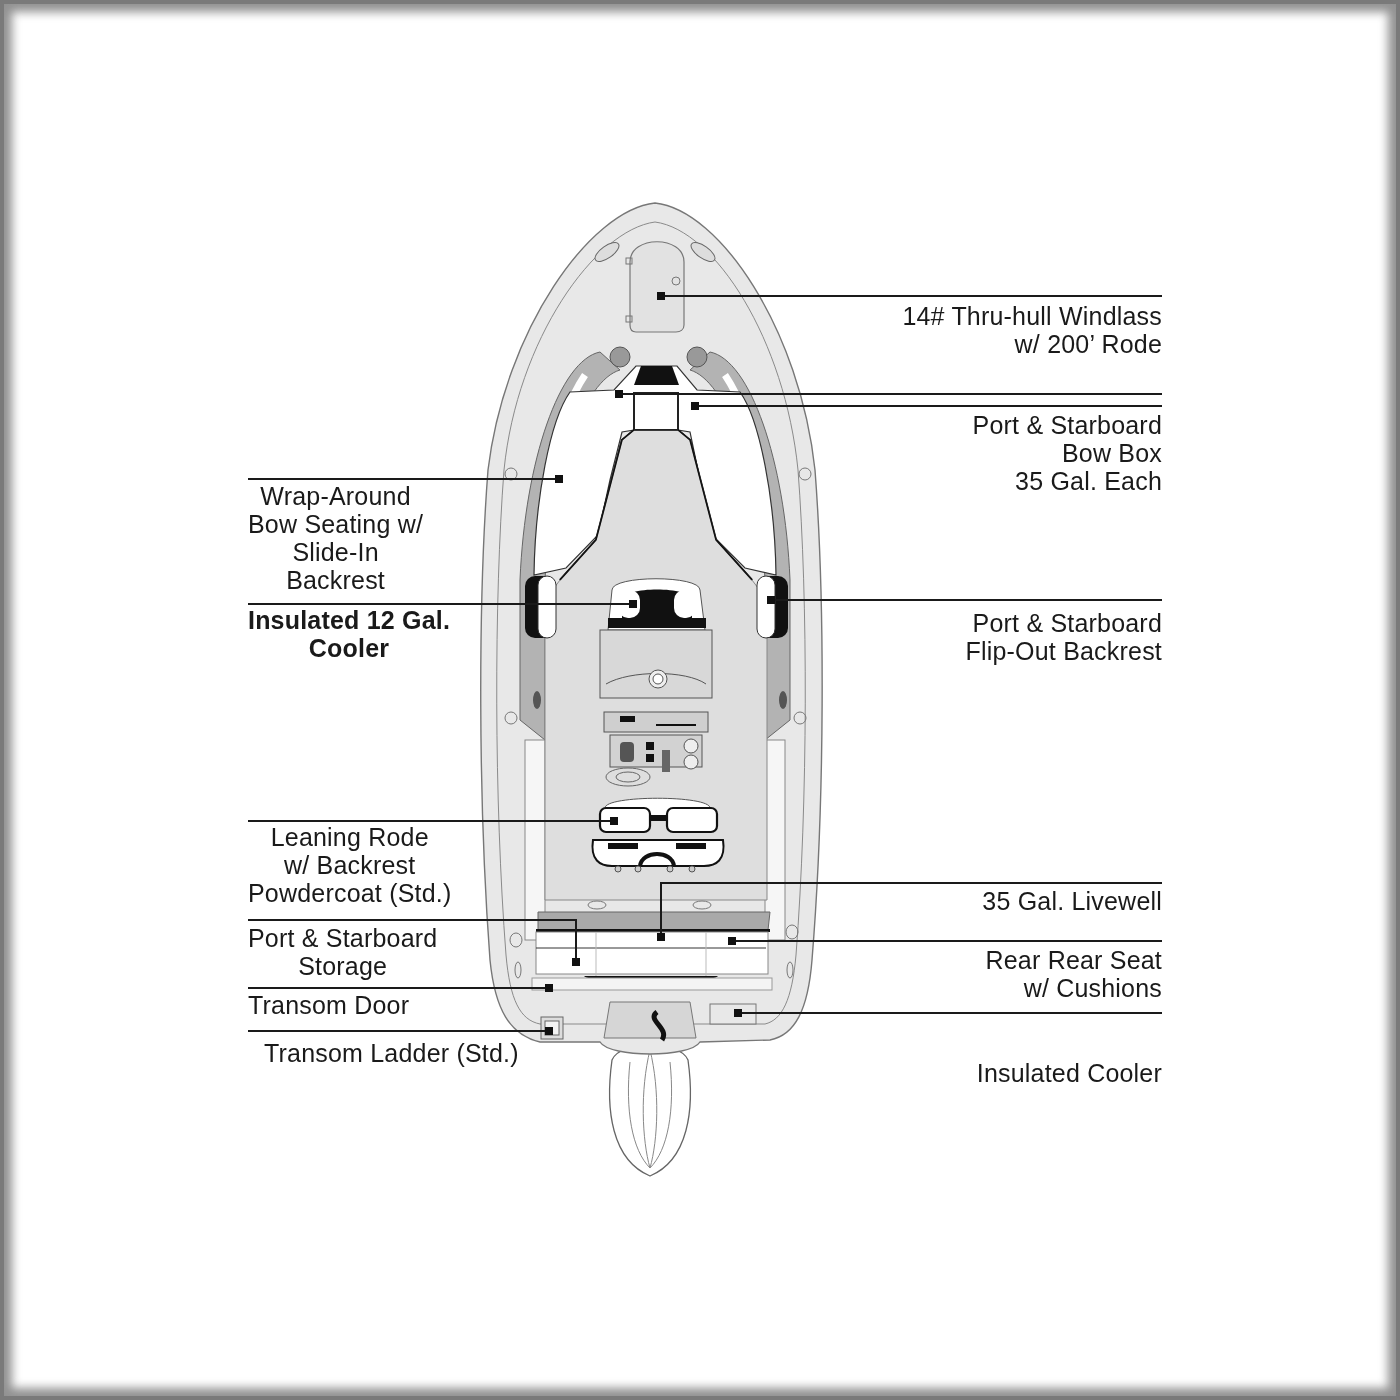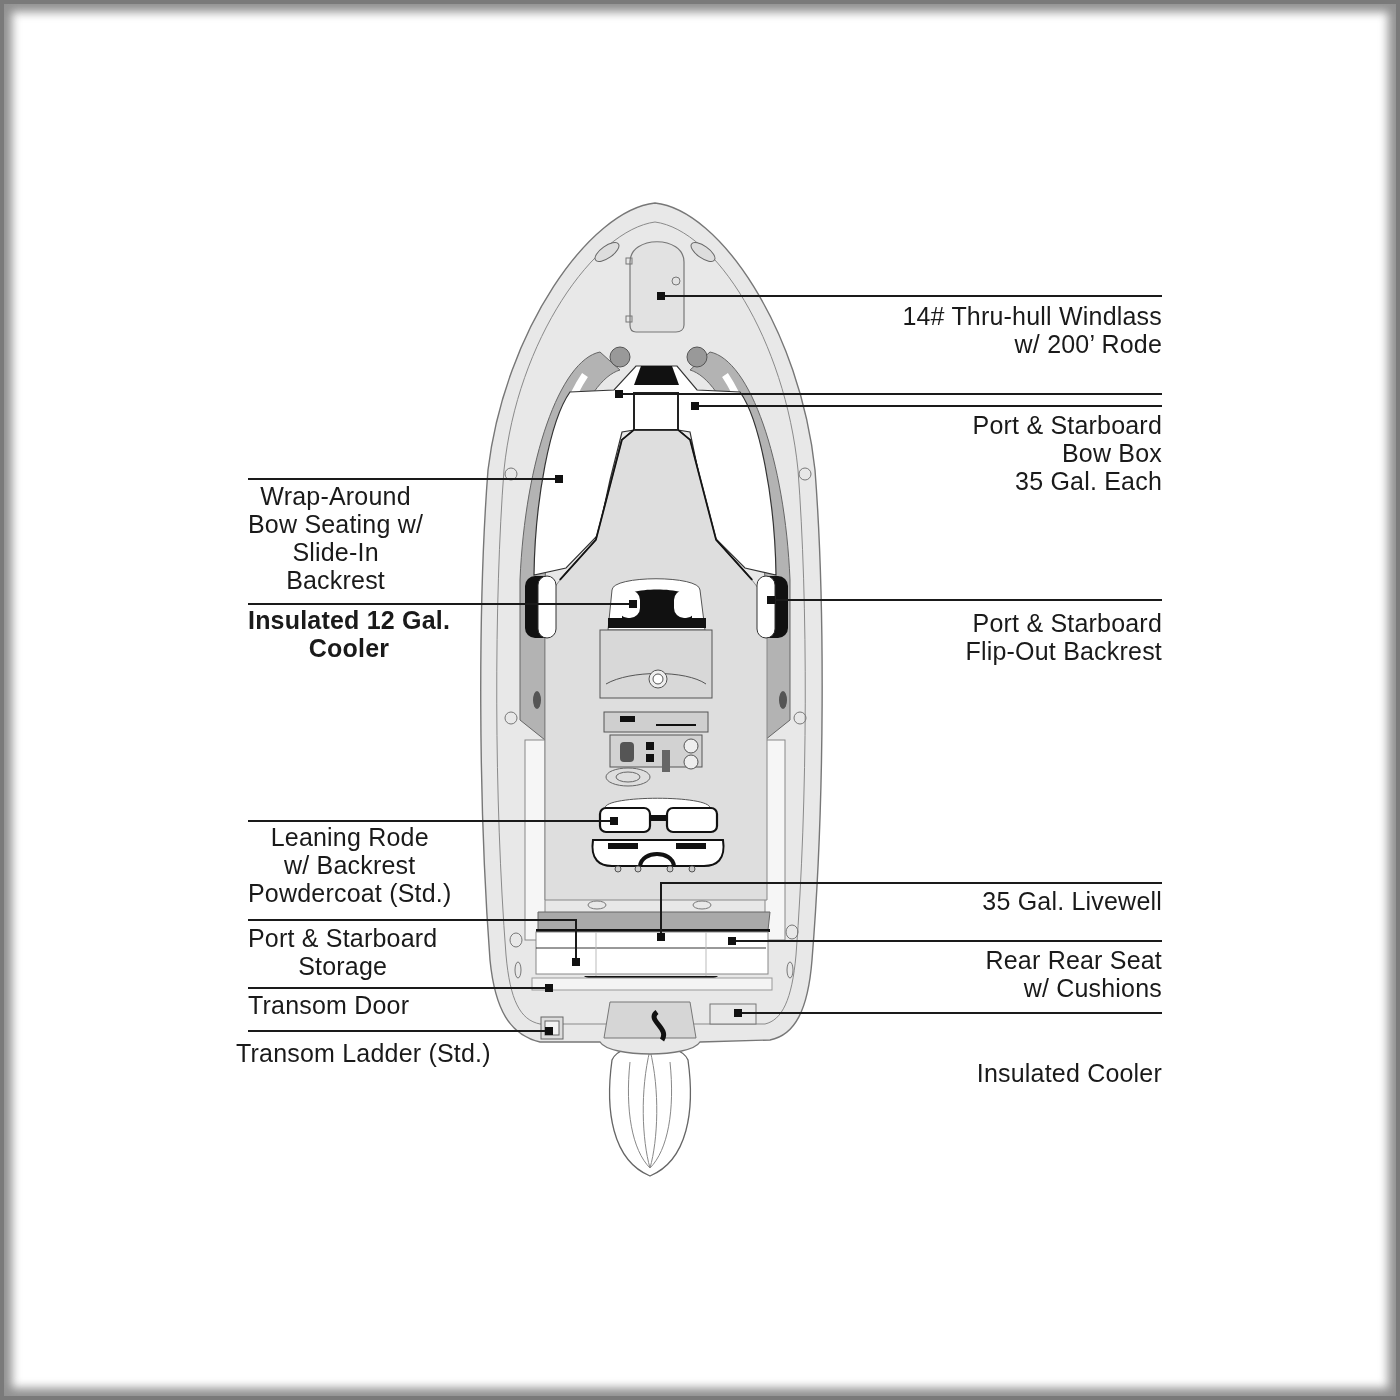--- a/index.html
+++ b/index.html
@@ -178,21 +178,21 @@
 Slide-In
 Backrest</div>
 <div class="label left" style="left:248px; top:606px;font-weight:bold;">Insulated 12 Gal.
 Cooler</div>
 <div class="label left" style="left:248px; top:823px;">Leaning Rode
 w/ Backrest
 Powdercoat (Std.)</div>
 <div class="label left" style="left:248px; top:924px;">Port &amp; Starboard
 Storage</div>
 <div class="label left" style="left:248px; top:991px;">Transom Door</div>
-<div class="label left" style="left:236px; top:1039px;">Transom Ladder (Std.)</div>
+<div class="label left" style="left:264px; top:1039px;">Transom Ladder (Std.)</div>
 
 <div class="label right" style="right:238px; top:302px;">14# Thru-hull Windlass
 w/ 200’ Rode</div>
 <div class="label right" style="right:238px; top:411px;">Port &amp; Starboard
 Bow Box
 35 Gal. Each</div>
 <div class="label right" style="right:238px; top:609px;">Port &amp; Starboard
 Flip-Out Backrest</div>
 <div class="label right" style="right:238px; top:887px;">35 Gal. Livewell</div>
 <div class="label right" style="right:238px; top:946px;">Rear Rear Seat

